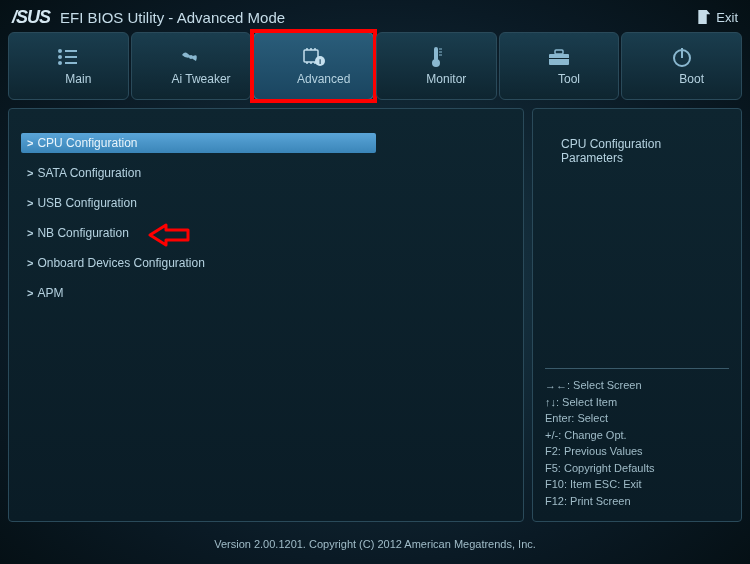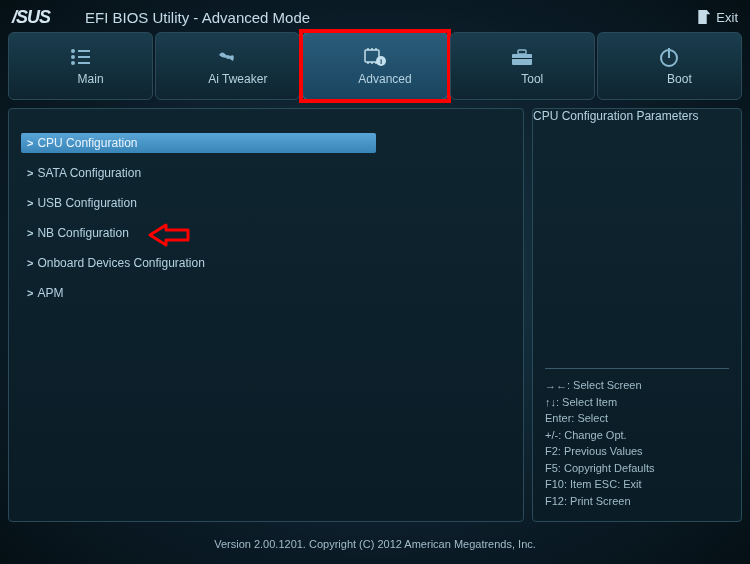--- a/index.html
+++ b/index.html
@@ -10,21 +10,20 @@
     font-family: Arial, sans-serif;
     color: #a8c5d5;
     position: relative;
     overflow: hidden;
   }
   .header {
     display: flex;
     align-items: center;
     padding: 8px 12px 6px 12px;
     height: 32px;
-    gap: 25px;
   }
   .logo {
     font-weight: bold;
     font-style: italic;
     font-size: 18px;
     color: #d5e8f2;
     margin-right: 10px;
     letter-spacing: -1px;
   }
   .title {
@@ -127,21 +126,21 @@
   .right-panel {
     width: 210px;
     display: flex;
     flex-direction: column;
   }
   .help-box {
     flex: 1;
     background: linear-gradient(to bottom, #0e2530 0%, #0a1c26 100%);
     border: 1px solid #2a4a5a;
     border-radius: 4px;
-    padding: 0;
+    padding: 28px;
     font-size: 12px;
     color: #b5d2e0;
     position: relative;
   }
   .divider {
     border-top: 1px solid #3a5a6a;
     margin: 8px 0;
   }
   .help-keys {
     position: absolute;
@@ -216,20 +215,34 @@
             <line x1="13" y1="1" x2="13" y2="3"></line>
             <line x1="5" y1="15" x2="5" y2="17"></line>
             <line x1="9" y1="15" x2="9" y2="17"></line>
             <line x1="13" y1="15" x2="13" y2="17"></line>
           </g>
           <circle cx="18" cy="14" r="5" fill="#c5e0ee"></circle>
           <text x="18" y="17" font-size="8" text-anchor="middle" fill="#1a4560" font-weight="bold">i</text>
         </svg>
     </div>
     <span class="label">Advanced</span>
+  </div>
+  <div class="tab">
+    <div class="icon">
+      <svg width="18" height="22" viewBox="0 0 18 22">
+          <g fill="#8ab8d0">
+            <rect x="7" y="1" width="4" height="14" rx="2"></rect>
+            <circle cx="9" cy="17" r="4"></circle>
+            <line x1="12" y1="3" x2="15" y2="3" stroke="#8ab8d0" stroke-width="1"></line>
+            <line x1="12" y1="6" x2="15" y2="6" stroke="#8ab8d0" stroke-width="1"></line>
+            <line x1="12" y1="9" x2="15" y2="9" stroke="#8ab8d0" stroke-width="1"></line>
+          </g>
+        </svg>
+    </div>
+    <span class="label">Monitor</span>
   </div>
   <div class="tab">
     <div class="icon">
       <svg width="24" height="18" viewBox="0 0 24 18">
           <g fill="#8ab8d0">
             <rect x="2" y="6" width="20" height="11" rx="1"></rect>
             <rect x="8" y="2" width="8" height="4" rx="1" fill="none" stroke="#8ab8d0" stroke-width="1.5"></rect>
             <rect x="2" y="10" width="20" height="1" fill="#0e2530"></rect>
           </g>
         </svg>

